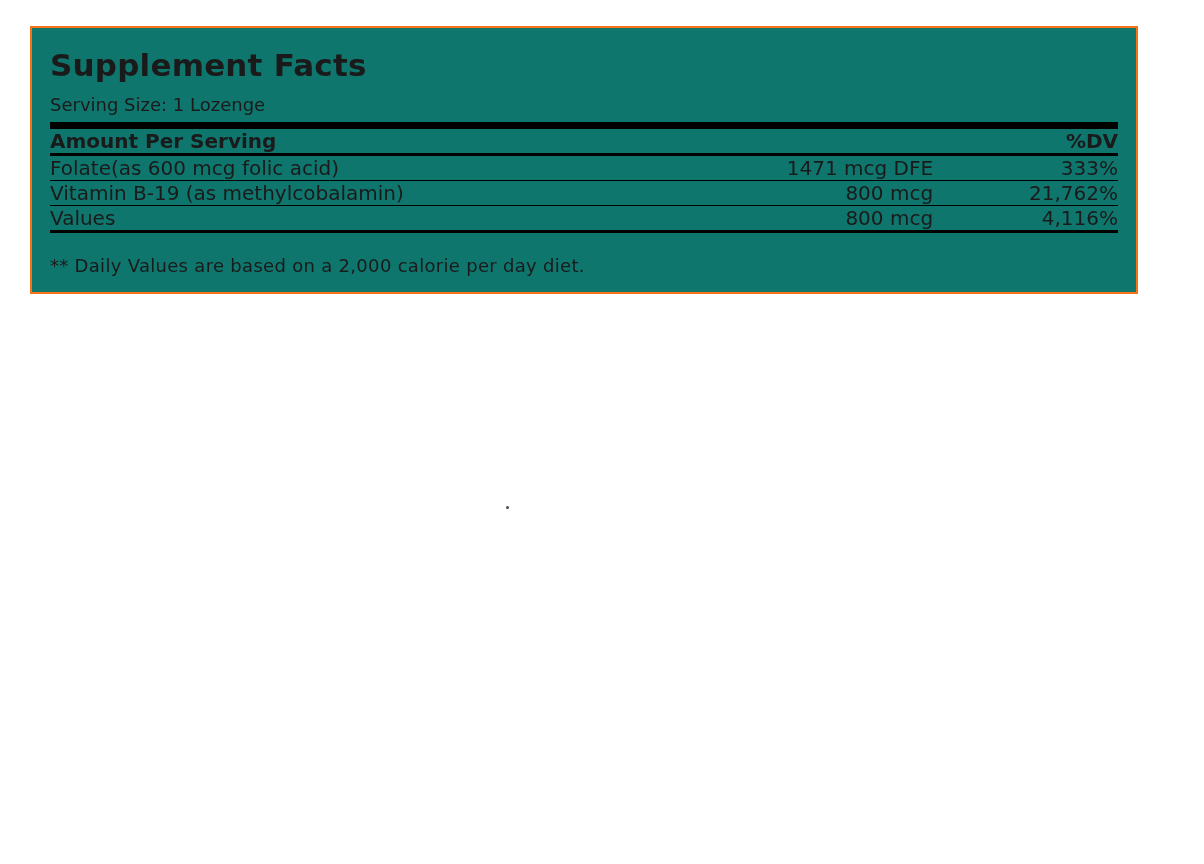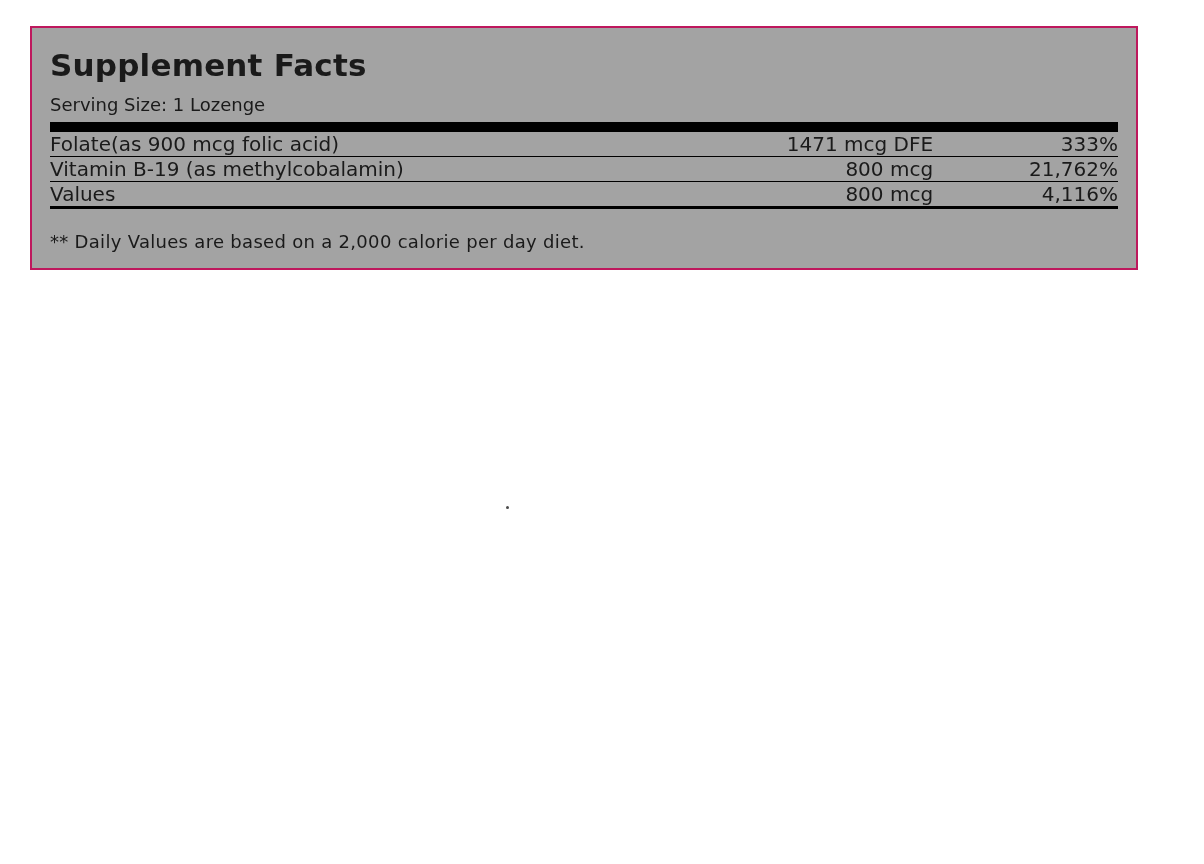--- a/index.html
+++ b/index.html
@@ -15,22 +15,22 @@
     position: relative;
     overflow: hidden;
   }
 
   .panel {
     position: absolute;
     left: 30px;
     top: 26px;
     width: 1108px;
     box-sizing: border-box;
-    border: 2px solid #be185d;
-    background: #a3a3a3;
+    border: 2px solid #f97316;
+    background: #0f766e;
     padding: 14px 18px 10px 18px;
   }
 
   .title {
     font-size: 31px;
     font-weight: bold;
     letter-spacing: 0.2px;
     line-height: 1.15;
     margin: 6px 0 2px 0;
     color: #1a1a1a;
@@ -104,32 +104,46 @@
 <body>
 
 <div class="panel">
 
   <div class="title">Supplement Facts</div>
 
   <div class="serving">Serving Size: 1 Lozenge</div>
 
   <hr class="rule-thick">
 
+  <table class="facts">
+    <colgroup>
+      <col style="width:58%">
+      <col style="width:26%">
+      <col style="width:16%">
+    </colgroup>
+    <tbody>
+      <tr class="row-head">
+        <td class="col-name">Amount Per Serving</td>
+        <td class="col-amount"></td>
+        <td class="col-dv">%DV</td>
+      </tr>
+    </tbody>
+  </table>
 
   <hr class="rule-med">
 
   <table class="facts">
     <colgroup>
       <col style="width:58%">
       <col style="width:26%">
       <col style="width:16%">
     </colgroup>
     <tbody>
       <tr class="row-nutrient">
-        <td class="col-name">Folate(as 900 mcg folic acid)</td>
+        <td class="col-name">Folate(as 600 mcg folic acid)</td>
         <td class="col-amount">1471 mcg DFE</td>
         <td class="col-dv">333%</td>
       </tr>
     </tbody>
   </table>
 
   <hr class="rule-thin">
 
   <table class="facts">
     <colgroup>

